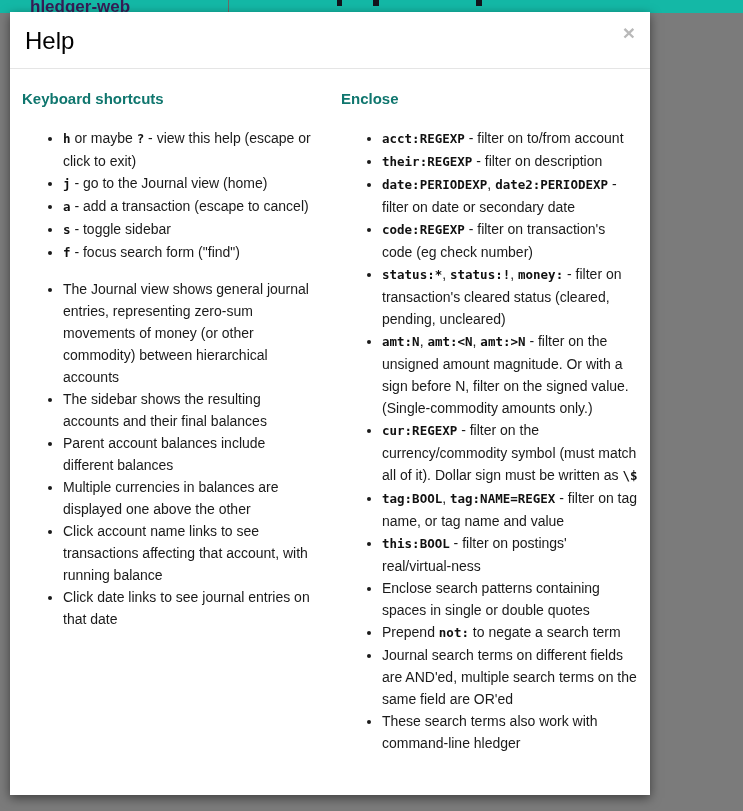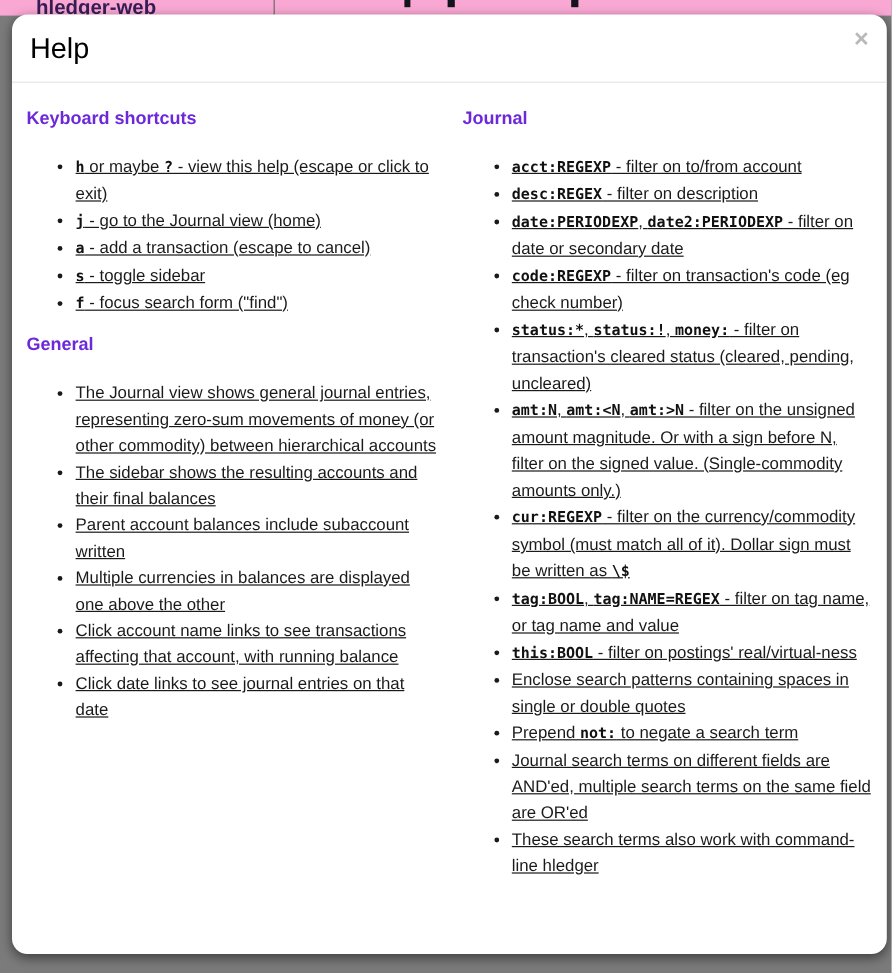--- a/index.html
+++ b/index.html
@@ -7,40 +7,40 @@
   body {
     font-family:"Liberation Sans", sans-serif;
     background:#7b7b7b;
     position:relative;
     overflow:hidden;
     color:#1a1a1a;
   }
   
   .bg-strip {
     position:absolute; top:0; left:0; width:743px; height:13px;
-    background:#f9a8d4; z-index:1; overflow:hidden;
+    background:#14b8a6; z-index:1; overflow:hidden;
   }
   .bg-brand {
     position:absolute; left:30px; top:-3px;
     font-size:17px; font-weight:bold; color:#371d56;
     text-decoration:underline;
   }
   .bg-divider {
     position:absolute; left:228px; top:0; width:1px; height:13px;
     background:#6e6b66;
   }
   .bg-frag { position:absolute; top:0; height:6px; background:#14141c; }
   .bg-frag.f1 { left:337px; width:5px; }
   .bg-frag.f2 { left:373px; width:6px; }
   .bg-frag.f3 { left:476px; width:6px; }
 
   
   .modal {
-    position:absolute; left:10px; top:12px; width:729px; height:783px;
-    background:#ffffff; border-radius:13px;
+    position:absolute; left:10px; top:12px; width:640px; height:783px;
+    background:#ffffff; border-radius:0;
     box-shadow:0 3px 10px rgba(0,0,0,0.5);
     z-index:10; overflow:hidden;
   }
   .modal-header {
     position:relative;
     padding:14px 15px 13px 15px;
     border-bottom:1px solid #e5e5e5;
   }
   .modal-title {
     font-size:24px; line-height:29px; font-weight:500; color:#000;
@@ -51,26 +51,26 @@
     font-family:"Liberation Sans", sans-serif;
     font-size:21px; font-weight:bold; color:#b9b9b9; line-height:21px;
   }
   .modal-body {
     display:flex; gap:22px;
     padding:20px 12px 40px 12px;
     font-size:14px; line-height:22px;
   }
   .col { flex:1 1 0; min-width:0; }
   .section-heading {
-    font-size:15px; font-weight:bold; color:#6d28d9;
+    font-size:15px; font-weight:bold; color:#0f766e;
     line-height:20px; margin:0 0 18px 0;
   }
   .section-heading + ul { margin-top:0; }
   ul.help-list {
-    margin:0 0 14px 0; padding-left:41px; list-style:disc;text-decoration:underline;
+    margin:0 0 14px 0; padding-left:41px; list-style:disc;
   }
   ul.help-list:last-child { margin-bottom:16px; }
   .section-heading:not(:first-child) { margin-top:8px; }
   ul.help-list li { margin:0; }
   code {
     font-family:"DejaVu Sans Mono", monospace;
     font-weight:bold; font-size:12.5px; color:#111;
   }
 </style>
 </head>
@@ -92,35 +92,34 @@
   <div class="modal-body">
     <div class="col">
         <h4 class="section-heading">Keyboard shortcuts</h4>
         <ul class="help-list">
           <li><code>h</code> or maybe <code>?</code> - view this help (escape or click to exit)</li>
           <li><code>j</code> - go to the Journal view (home)</li>
           <li><code>a</code> - add a transaction (escape to cancel)</li>
           <li><code>s</code> - toggle sidebar</li>
           <li><code>f</code> - focus search form ("find")</li>
         </ul>
-        <h4 class="section-heading">General</h4>
         <ul class="help-list">
           <li>The Journal view shows general journal entries, representing zero-sum movements of money (or other commodity) between hierarchical accounts</li>
           <li>The sidebar shows the resulting accounts and their final balances</li>
-          <li>Parent account balances include subaccount written</li>
+          <li>Parent account balances include different balances</li>
           <li>Multiple currencies in balances are displayed one above the other</li>
           <li>Click account name links to see transactions affecting that account, with running balance</li>
           <li>Click date links to see journal entries on that date</li>
         </ul>
       </div>
     <div class="col">
-        <h4 class="section-heading">Journal</h4>
+        <h4 class="section-heading">Enclose</h4>
         <ul class="help-list">
           <li><code>acct:REGEXP</code> - filter on to/from account</li>
-          <li><code>desc:REGEX</code> - filter on description</li>
+          <li><code>their:REGEXP</code> - filter on description</li>
           <li><code>date:PERIODEXP</code>, <code>date2:PERIODEXP</code> - filter on date or secondary date</li>
           <li><code>code:REGEXP</code> - filter on transaction's code (eg check number)</li>
           <li><code>status:*</code>, <code>status:!</code>, <code>money:</code> - filter on transaction's cleared status (cleared, pending, uncleared)</li>
           <li><code>amt:N</code>, <code>amt:&lt;N</code>, <code>amt:&gt;N</code> - filter on the unsigned amount magnitude. Or with a sign before N, filter on the signed value. (Single-commodity amounts only.)</li>
           <li><code>cur:REGEXP</code> - filter on the currency/commodity symbol (must match all of it). Dollar sign must be written as <code>\$</code></li>
           <li><code>tag:BOOL</code>, <code>tag:NAME=REGEX</code> - filter on tag name, or tag name and value</li>
           <li><code>this:BOOL</code> - filter on postings' real/virtual-ness</li>
           <li>Enclose search patterns containing spaces in single or double quotes</li>
           <li>Prepend <code>not:</code> to negate a search term</li>
           <li>Journal search terms on different fields are AND'ed, multiple search terms on the same field are OR'ed</li>

